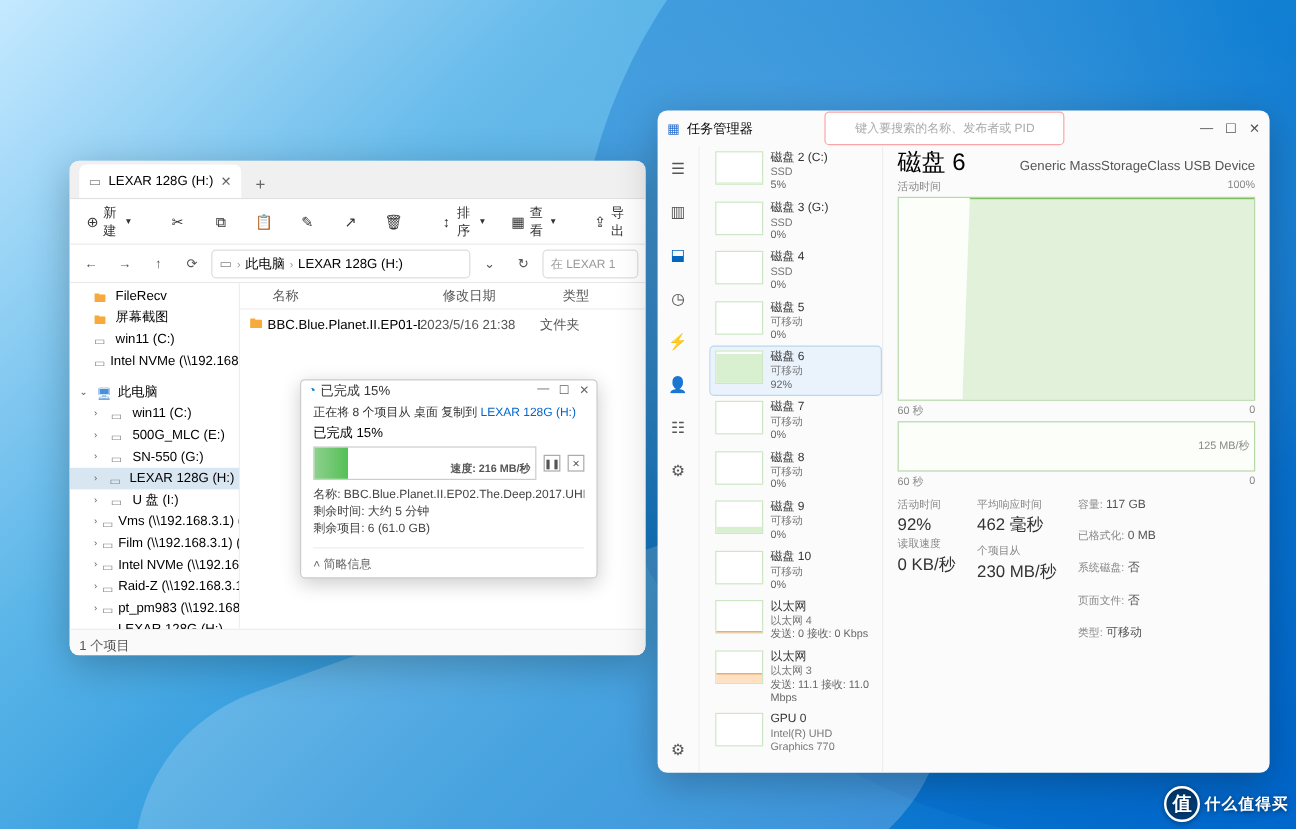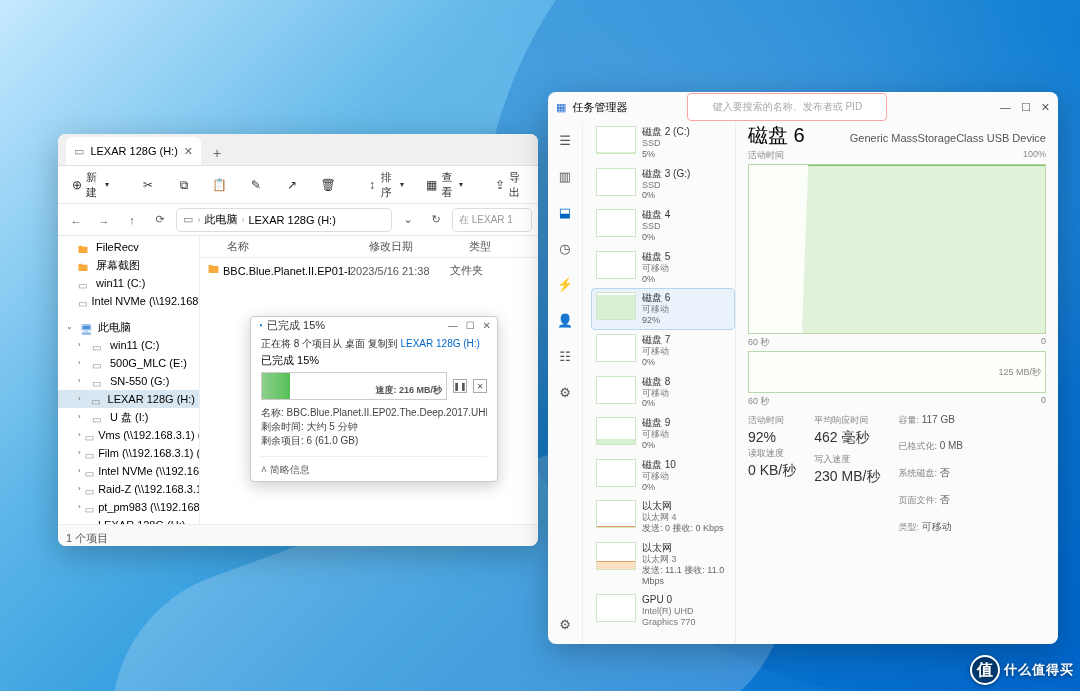--- a/index.html
+++ b/index.html
@@ -492,21 +492,21 @@
           <div class="pd-stats">
             <div class="stat-col">
               <div class="stat-lbl">活动时间</div>
               <div class="stat-val">92%</div>
               <div class="stat-lbl" style="margin-top:0;">读取速度</div>
               <div class="stat-val">0 KB/秒</div>
             </div>
             <div class="stat-col">
               <div class="stat-lbl">平均响应时间</div>
               <div class="stat-val">462 毫秒</div>
-              <div class="stat-lbl" style="margin-top:4px;">写入速度</div>
+              <div class="stat-lbl" style="margin-top:4px;">个项目从</div>
               <div class="stat-val">230 MB/秒</div>
             </div>
             <div class="stat-col" style="font-size:10px;gap:13px;">
               <div><span class="stat-lbl">容量:</span> <span class="stat-sm">117 GB</span></div>
               <div><span class="stat-lbl">已格式化:</span> <span class="stat-sm">0 MB</span></div>
               <div><span class="stat-lbl">系统磁盘:</span> <span class="stat-sm">否</span></div>
               <div><span class="stat-lbl">页面文件:</span> <span class="stat-sm">否</span></div>
               <div><span class="stat-lbl">类型:</span> <span class="stat-sm">可移动</span></div>
             </div>
           </div>

